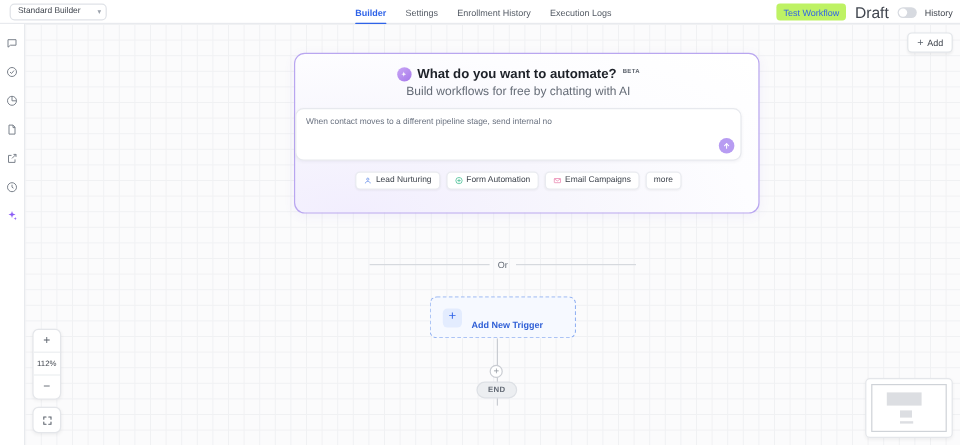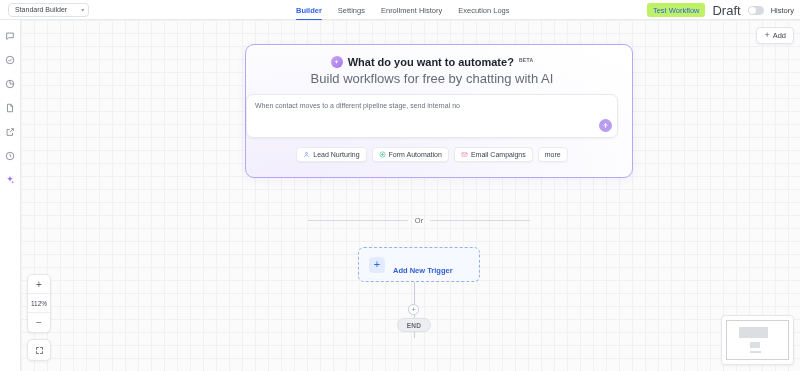--- a/index.html
+++ b/index.html
@@ -116,21 +116,21 @@
   }
   .ai-orb svg { width: 7px; height: 7px; }
   .ai-title {
     font-size: 11px; font-weight: bold; color: #1d2128; white-space: nowrap;
   }
   .beta {
     font-size: 5px; font-weight: bold; color: #5c636d;
     letter-spacing: .3px; align-self: flex-start; margin-top: 1px;
   }
   .ai-sub {
-    text-align: center; font-size: 13px; color: #646b76;
+    text-align: center; font-size: 10px; color: #646b76;
     margin-top: 3px;
   }
   .ta-wrap {
     position: relative; margin-top: 8px;
     height: 44px; background: #fff;
     border: 1px solid #e7e9ee; border-radius: 7px;
     box-shadow: 0 1px 3px rgba(20,20,50,.05);
     padding: 6px 8px;
   }
   .ta-text {

